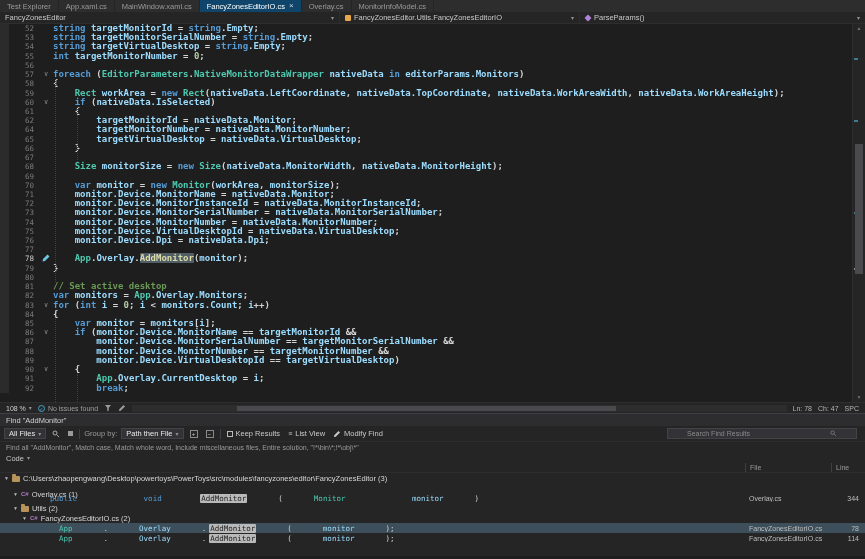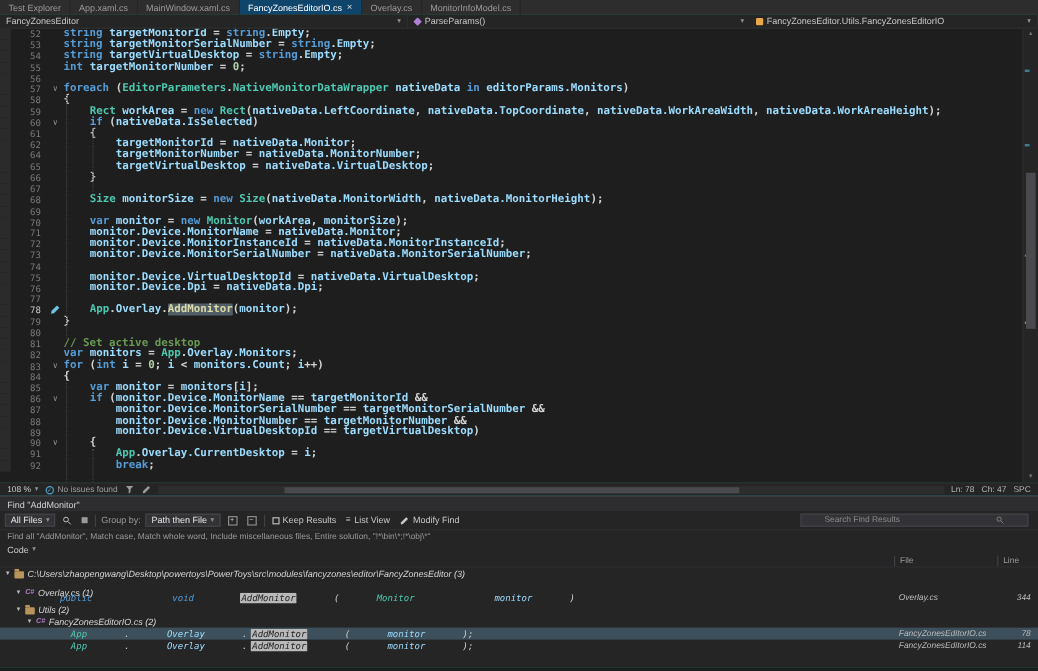--- a/index.html
+++ b/index.html
@@ -1,18 +1,18 @@
 <!DOCTYPE html>
 <html><head>
 <meta charset="utf-8">
 <style>
   html,body{margin:0;padding:0;background:#1e1e1e;width:865px;height:559px;overflow:hidden;
     font-family:"Liberation Sans",sans-serif;}
   *{box-sizing:border-box;}
-  .app{width:865px;height:556px;display:flex;flex-direction:column;background:#14b8a6;}
+  .app{width:865px;height:556px;display:flex;flex-direction:column;background:#15803d;}
 
   
   .tabbar{height:12px;background:#2d2d2d;display:flex;align-items:stretch;font-size:7.5px;color:#9b9b9b;flex:none;}
   .tab{display:flex;align-items:center;gap:4px;padding:0 7px;border-right:1px solid #252526;background:#2d2d2d;white-space:nowrap;}
   .tab.active{background:#10456b;color:#ffffff;}
   .tab .close{color:#d8d8d8;font-size:8px;line-height:8px;}
   .tab-fill{flex:1;background:#2d2d2d;}
 
   
   .navbar{height:12px;background:#252526;border-bottom:1px solid #2d2d2d;display:flex;align-items:stretch;font-size:7.5px;color:#c8c8c8;flex:none;}
@@ -72,21 +72,21 @@
   .ic-list{font-size:7px;line-height:7px;color:#c8c8c8;}
   .searchbox{display:flex;align-items:center;gap:2px;width:190px;height:11px;background:#333337;border:1px solid #434346;padding:0 19px;margin-right:4px;}
   .searchbox input{flex:1;min-width:0;background:transparent;border:0;outline:0;color:#cccccc;font-size:7px;font-family:"Liberation Sans",sans-serif;padding:0;}
   .searchbox input::placeholder{color:#8a8a8a;}
   .fp-summary{height:11px;line-height:11px;flex:none;padding:0 6px;color:#9a9a9a;font-size:7px;white-space:nowrap;overflow:hidden;}
   .fp-filter{height:10px;flex:none;display:flex;align-items:center;gap:3px;padding:0 6px;color:#c8c8c8;}
   .fp-cols{height:10px;flex:none;display:flex;align-items:center;color:#9a9a9a;font-size:7px;border-bottom:1px solid #2d2d30;}
   .c-tree{flex:1;padding-left:6px;}
   .c-file{width:86px;flex:none;padding-left:4px;border-left:1px solid #3f3f46;height:100%;display:flex;align-items:center;}
   .c-line{width:34px;flex:none;padding-left:4px;border-left:1px solid #3f3f46;height:100%;display:flex;align-items:center;}
-  .fp-rows{flex:1;overflow:hidden;font-style:italic;}
+  .fp-rows{flex:1;overflow:hidden;}
   .frow{height:10px;display:flex;align-items:center;}
   .frow.sel{background:#3c4f5a;}
   .ftree{flex:1;display:flex;align-items:center;gap:3px;white-space:pre;overflow:hidden;}
   .farrow{color:#b8b8b8;font-size:5px;line-height:5px;flex:none;}
   .ic-folder{width:8px;height:6px;background:#b8945a;border-radius:1px;position:relative;flex:none;margin-top:1px;}
   .ic-folder::before{content:"";position:absolute;top:-2px;left:0;width:4px;height:2px;background:#b8945a;border-radius:1px 1px 0 0;}
   .ic-cs{color:#b07cc6;font-size:6px;font-weight:bold;flex:none;}
   .ftext{color:#d6d6d6;font-size:7.5px;}
   .codeseg{font-family:"DejaVu Sans Mono",monospace;font-size:7.5px;margin-left:28px;}
   .fmatch{font-family:"DejaVu Sans Mono",monospace;font-size:7.5px;background:#b9b9b9;color:#1e1e1e;border-radius:1px;padding:0 1px;}
@@ -119,28 +119,28 @@
         <span>MonitorInfoModel.cs</span>
       </div>
       <div class="tab-fill" id="tabfill"></div>
   </div>
 
   <div class="navbar">
     <div class="nav-dd nav-project">
       <span>FancyZonesEditor</span>
       <span class="chev">▾</span>
     </div>
+    <div class="nav-dd nav-type">
+      <span class="ic-class"></span>
+      <span>FancyZonesEditor.Utils.FancyZonesEditorIO</span>
+      <span class="chev">▾</span>
+    </div>
     <div class="nav-dd nav-member">
       <span class="ic-method"></span>
       <span>ParseParams()</span>
-      <span class="chev">▾</span>
-    </div>
-    <div class="nav-dd nav-type">
-      <span class="ic-class"></span>
-      <span>FancyZonesEditor.Utils.FancyZonesEditorIO</span>
       <span class="chev">▾</span>
     </div>
   </div>
 
   <div class="editor">
     <div class="lines" id="lines">
         <div class="crow"><span class="bp"></span><span class="lnum">52</span><span class="glyph"></span><span class="ctext"><span class="tk-k">string</span><span class="tk-p"> </span><span class="tk-v">targetMonitorId</span><span class="tk-p"> = </span><span class="tk-k">string</span><span class="tk-p">.</span><span class="tk-v">Empty</span><span class="tk-p">;</span></span></div>
         <div class="crow"><span class="bp"></span><span class="lnum">53</span><span class="glyph"></span><span class="ctext"><span class="tk-k">string</span><span class="tk-p"> </span><span class="tk-v">targetMonitorSerialNumber</span><span class="tk-p"> = </span><span class="tk-k">string</span><span class="tk-p">.</span><span class="tk-v">Empty</span><span class="tk-p">;</span></span></div>
         <div class="crow"><span class="bp"></span><span class="lnum">54</span><span class="glyph"></span><span class="ctext"><span class="tk-k">string</span><span class="tk-p"> </span><span class="tk-v">targetVirtualDesktop</span><span class="tk-p"> = </span><span class="tk-k">string</span><span class="tk-p">.</span><span class="tk-v">Empty</span><span class="tk-p">;</span></span></div>
         <div class="crow"><span class="bp"></span><span class="lnum">55</span><span class="glyph"></span><span class="ctext"><span class="tk-k">int</span><span class="tk-p"> </span><span class="tk-v">targetMonitorNumber</span><span class="tk-p"> = </span><span class="tk-n">0</span><span class="tk-p">;</span></span></div>
@@ -154,21 +154,21 @@
         <div class="crow"><span class="bp"></span><span class="lnum">64</span><span class="glyph"></span><span class="ctext">        <span class="tk-v">targetMonitorNumber</span><span class="tk-p"> = </span><span class="tk-v">nativeData.MonitorNumber</span><span class="tk-p">;</span></span></div>
         <div class="crow"><span class="bp"></span><span class="lnum">65</span><span class="glyph"></span><span class="ctext">        <span class="tk-v">targetVirtualDesktop</span><span class="tk-p"> = </span><span class="tk-v">nativeData.VirtualDesktop</span><span class="tk-p">;</span></span></div>
         <div class="crow"><span class="bp"></span><span class="lnum">66</span><span class="glyph"></span><span class="ctext">    <span class="tk-p">}</span></span></div>
         <div class="crow"><span class="bp"></span><span class="lnum">67</span><span class="glyph"></span><span class="ctext"></span></div>
         <div class="crow"><span class="bp"></span><span class="lnum">68</span><span class="glyph"></span><span class="ctext">    <span class="tk-t">Size</span><span class="tk-p"> </span><span class="tk-v">monitorSize</span><span class="tk-p"> = </span><span class="tk-k">new</span><span class="tk-p"> </span><span class="tk-t">Size</span><span class="tk-p">(</span><span class="tk-v">nativeData.MonitorWidth</span><span class="tk-p">, </span><span class="tk-v">nativeData.MonitorHeight</span><span class="tk-p">);</span></span></div>
         <div class="crow"><span class="bp"></span><span class="lnum">69</span><span class="glyph"></span><span class="ctext"></span></div>
         <div class="crow"><span class="bp"></span><span class="lnum">70</span><span class="glyph"></span><span class="ctext">    <span class="tk-k">var</span><span class="tk-p"> </span><span class="tk-v">monitor</span><span class="tk-p"> = </span><span class="tk-k">new</span><span class="tk-p"> </span><span class="tk-t">Monitor</span><span class="tk-p">(</span><span class="tk-v">workArea</span><span class="tk-p">, </span><span class="tk-v">monitorSize</span><span class="tk-p">);</span></span></div>
         <div class="crow"><span class="bp"></span><span class="lnum">71</span><span class="glyph"></span><span class="ctext">    <span class="tk-v">monitor.Device.MonitorName</span><span class="tk-p"> = </span><span class="tk-v">nativeData.Monitor</span><span class="tk-p">;</span></span></div>
         <div class="crow"><span class="bp"></span><span class="lnum">72</span><span class="glyph"></span><span class="ctext">    <span class="tk-v">monitor.Device.MonitorInstanceId</span><span class="tk-p"> = </span><span class="tk-v">nativeData.MonitorInstanceId</span><span class="tk-p">;</span></span></div>
         <div class="crow"><span class="bp"></span><span class="lnum">73</span><span class="glyph"></span><span class="ctext">    <span class="tk-v">monitor.Device.MonitorSerialNumber</span><span class="tk-p"> = </span><span class="tk-v">nativeData.MonitorSerialNumber</span><span class="tk-p">;</span></span></div>
-        <div class="crow"><span class="bp"></span><span class="lnum">74</span><span class="glyph"></span></div>
+        <div class="crow"><span class="bp"></span><span class="lnum">74</span><span class="glyph"></span><span class="ctext">    <span class="tk-v">monitor.Device.MonitorNumber</span><span class="tk-p"> = </span><span class="tk-v">nativeData.MonitorNumber</span><span class="tk-p">;</span></span></div>
         <div class="crow"><span class="bp"></span><span class="lnum">75</span><span class="glyph"></span><span class="ctext">    <span class="tk-v">monitor.Device.VirtualDesktopId</span><span class="tk-p"> = </span><span class="tk-v">nativeData.VirtualDesktop</span><span class="tk-p">;</span></span></div>
         <div class="crow"><span class="bp"></span><span class="lnum">76</span><span class="glyph"></span><span class="ctext">    <span class="tk-v">monitor.Device.Dpi</span><span class="tk-p"> = </span><span class="tk-v">nativeData.Dpi</span><span class="tk-p">;</span></span></div>
         <div class="crow"><span class="bp"></span><span class="lnum">77</span><span class="glyph"></span><span class="ctext"></span></div>
         <div class="crow"><span class="bp"></span><span class="lnum cur">78</span><span class="glyph"><svg width="8" height="8" viewBox="0 0 16 16">
               <path d="M11 1l4 4-9 9-5 1 1-5z" fill="#6fc3df"></path>
             </svg></span><span class="ctext">    <span class="tk-t">App</span><span class="tk-p">.</span><span class="tk-v">Overlay</span><span class="tk-p">.</span><span class="tk-hl">AddMonitor</span><span class="tk-p">(</span><span class="tk-v">monitor</span><span class="tk-p">);</span></span></div>
         <div class="crow"><span class="bp"></span><span class="lnum">79</span><span class="glyph"></span><span class="ctext"><span class="tk-p">}</span></span></div>
         <div class="crow"><span class="bp"></span><span class="lnum">80</span><span class="glyph"></span><span class="ctext"></span></div>
         <div class="crow"><span class="bp"></span><span class="lnum">81</span><span class="glyph"></span><span class="ctext"><span class="tk-c">// Set active desktop</span></span></div>
         <div class="crow"><span class="bp"></span><span class="lnum">82</span><span class="glyph"></span><span class="ctext"><span class="tk-k">var</span><span class="tk-p"> </span><span class="tk-v">monitors</span><span class="tk-p"> = </span><span class="tk-t">App</span><span class="tk-p">.</span><span class="tk-v">Overlay.Monitors</span><span class="tk-p">;</span></span></div>

